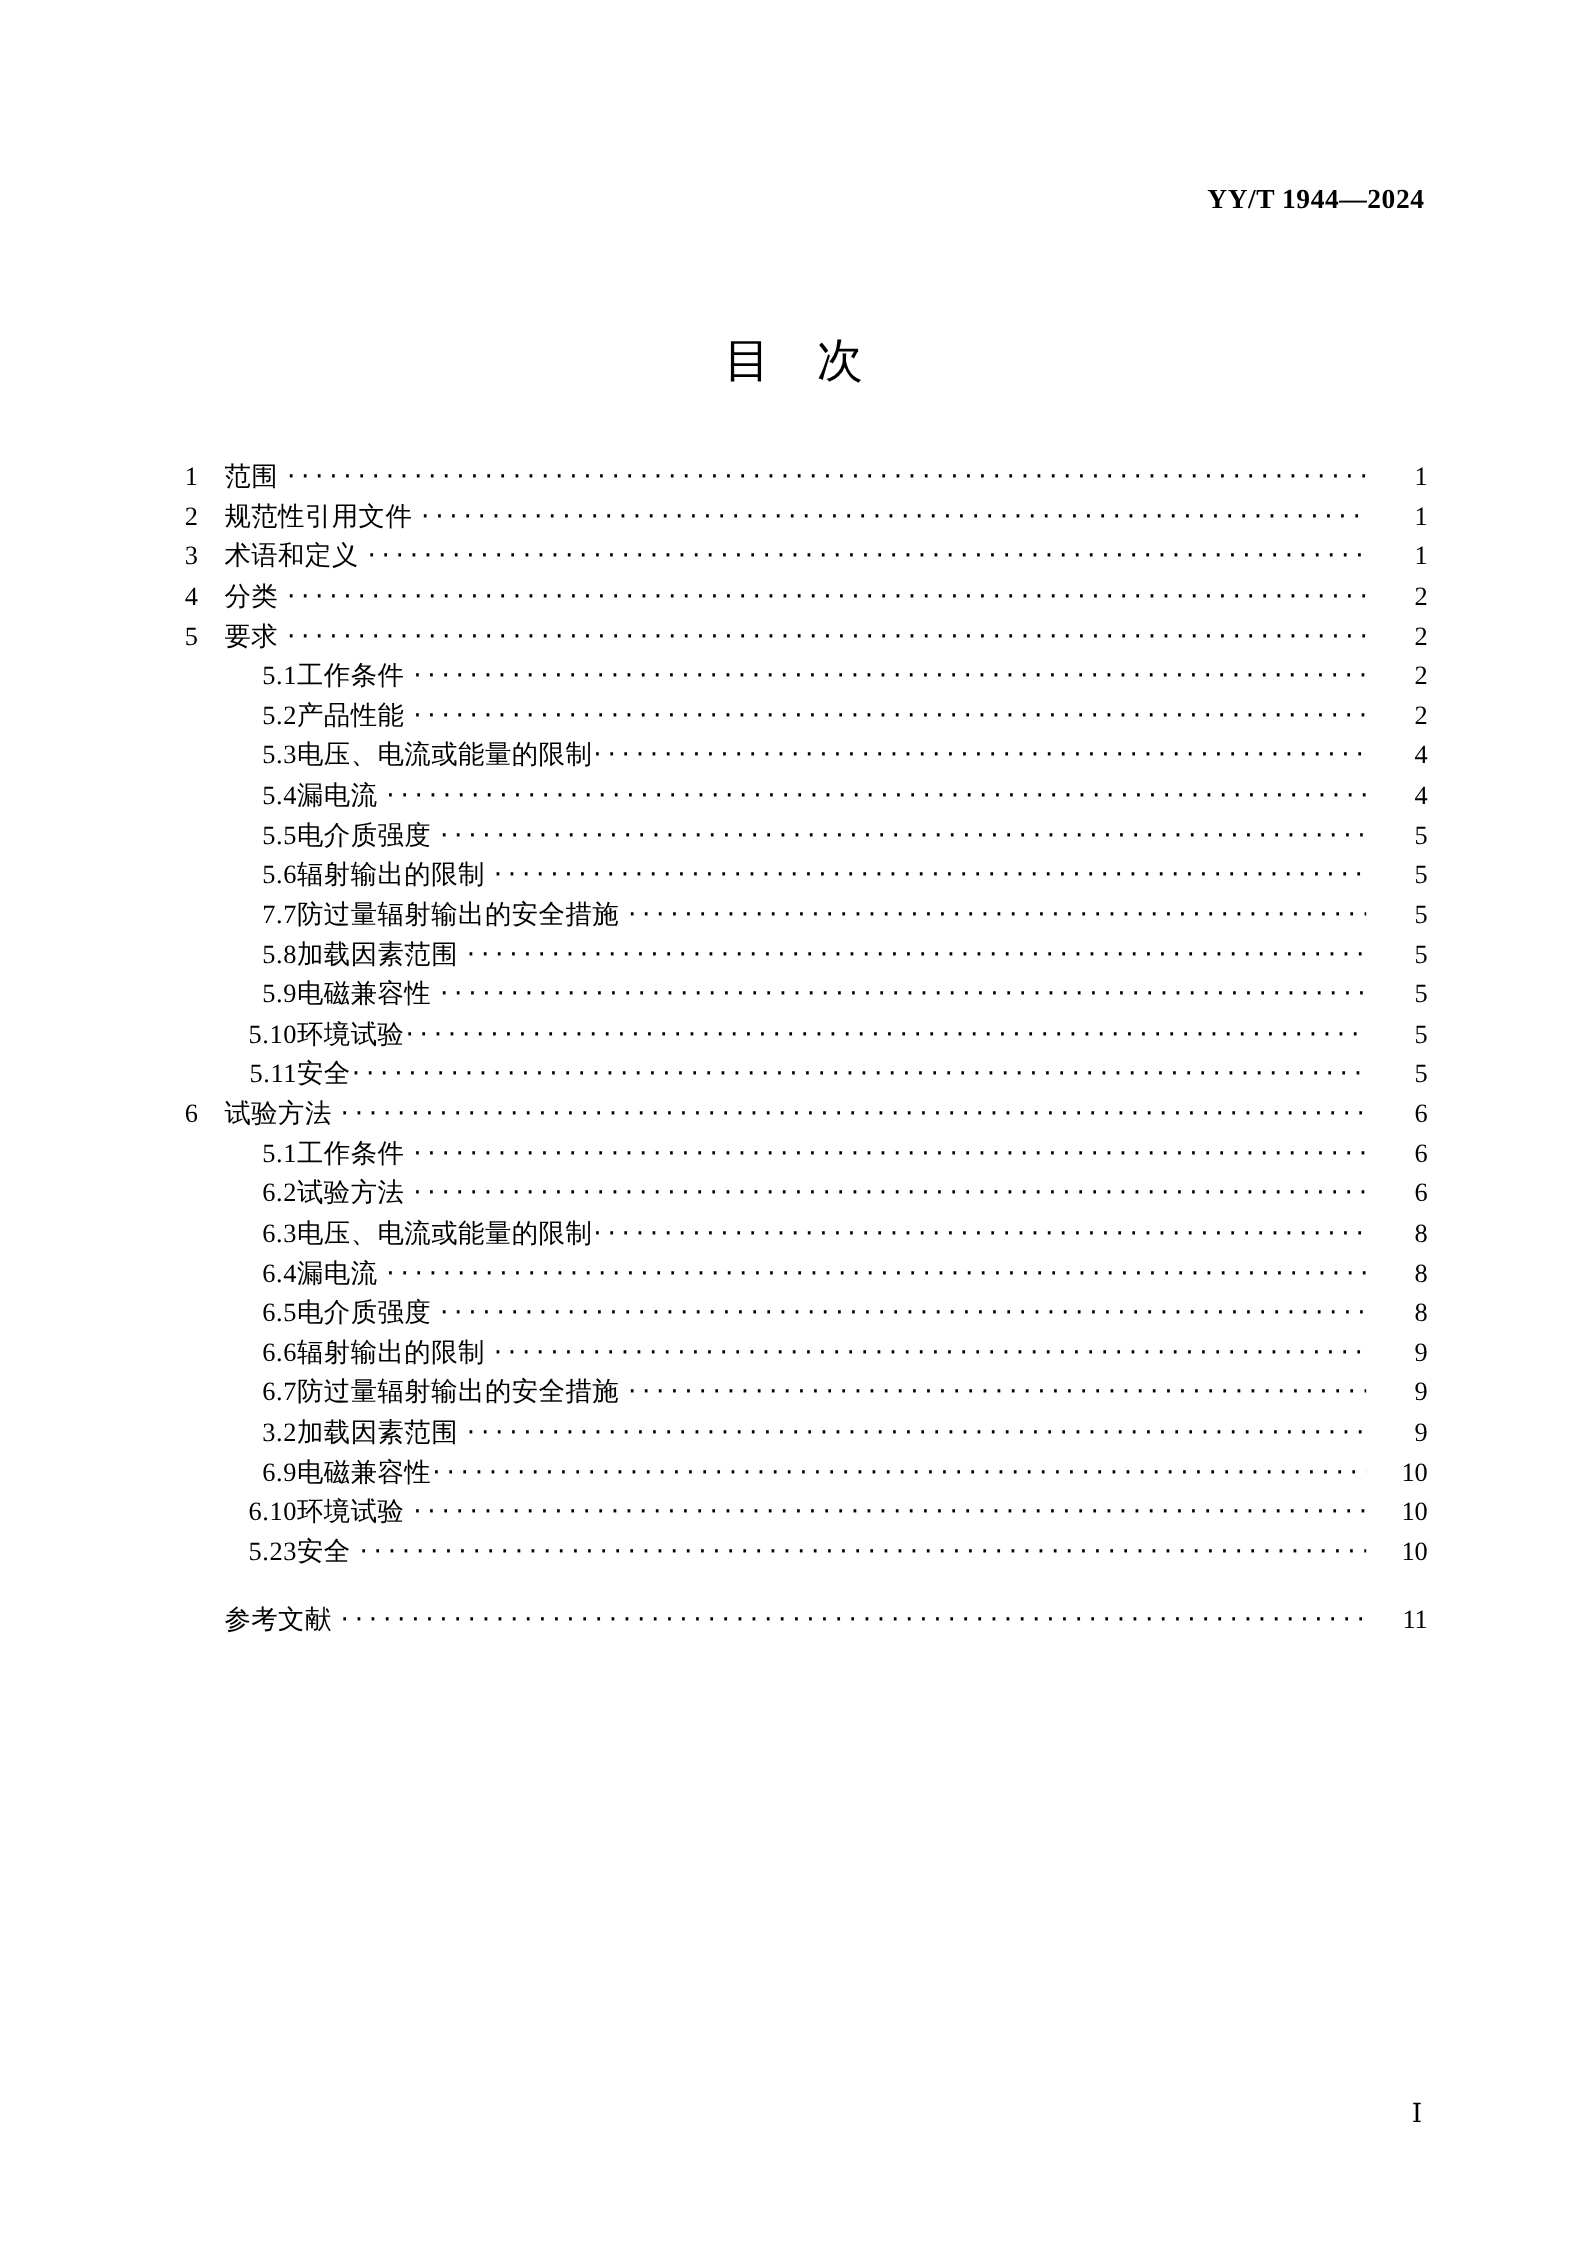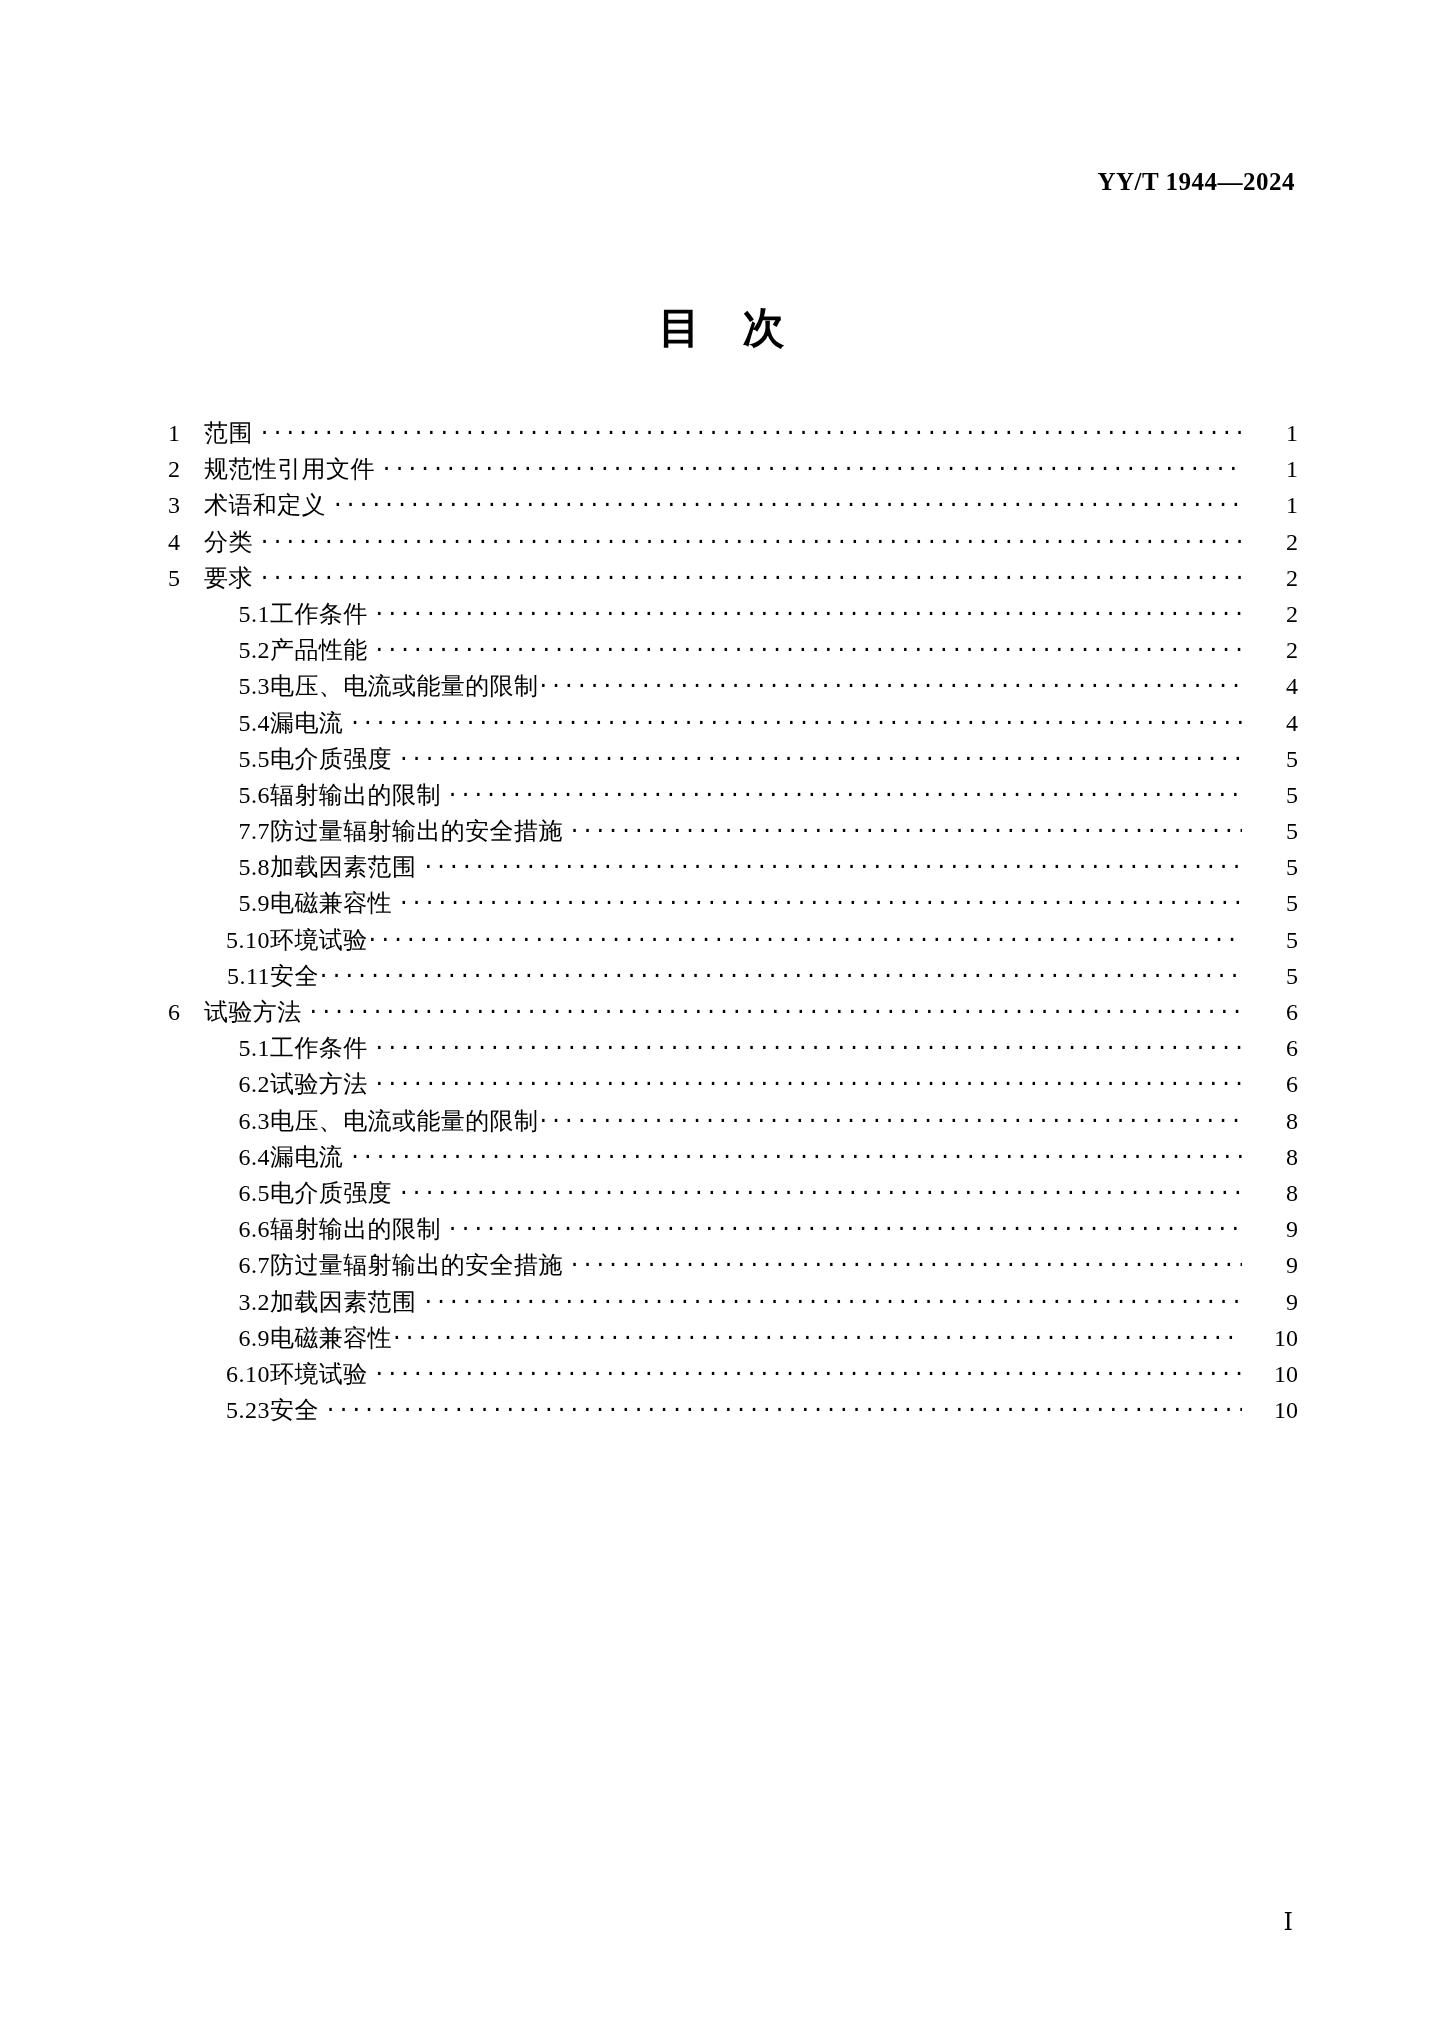--- a/index.html
+++ b/index.html
@@ -33,21 +33,21 @@
   }
 
   
   .toc-title {
     position: absolute;
     top: 300px;
     left: 0;
     width: 1445px;
     text-align: center;
     font-size: 42px;
-    font-weight: bold;
+    font-weight: normal;
     font-family: "DejaVu Sans", "Liberation Sans", sans-serif;
     letter-spacing: 2px;
   }
   .toc-title .gap { display: inline-block; width: 40px; }
 
   
   .toc {
     position: absolute;
     top: 415px;
     left: 168px;
@@ -289,17 +289,23 @@
         <span class="row-label">环境试验</span>
         <span class="leader"></span>
         <span class="row-page">10</span>
       </div>
       <div class="toc-row level-2">
         <span class="row-num">5.23</span>
         <span class="row-label">安全</span>
         <span class="leader"></span>
         <span class="row-page">10</span>
       </div>
+      <div class="toc-row level-1 pre-gap">
+        <span class="row-num"></span>
+        <span class="row-label">参考文献</span>
+        <span class="leader"></span>
+        <span class="row-page">11</span>
+      </div>
     </div>
 
   <div class="folio">Ⅰ</div>
 
 </div>
 
 </body></html>

